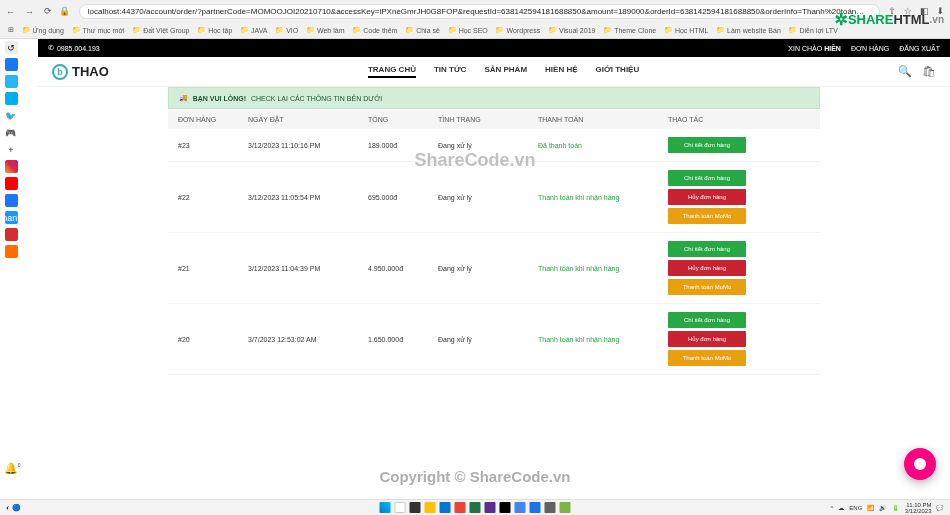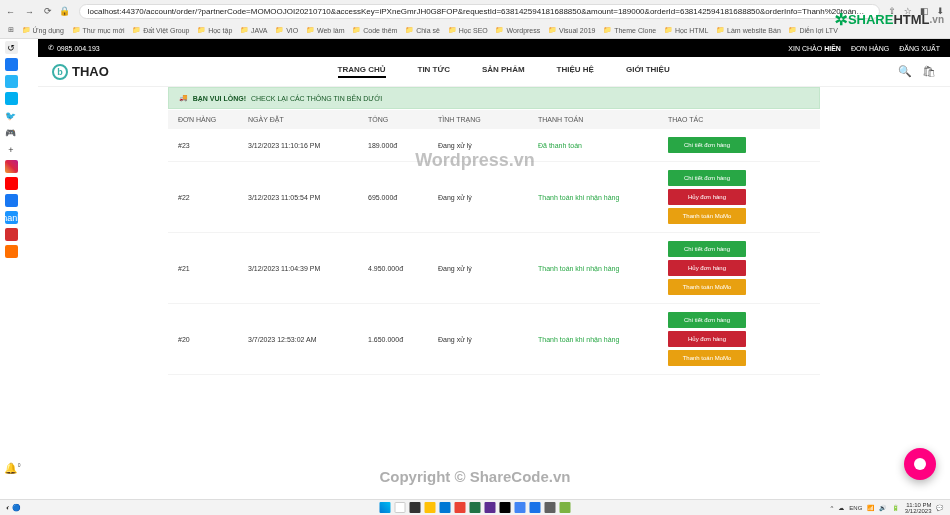--- a/index.html
+++ b/index.html
@@ -26,21 +26,21 @@
 .ai-restore { background: #eee; } .ai-fb { background: #1877f2; border-radius: 50%; } .ai-telegram { background: #29b6f6; border-radius: 50%; } .ai-skype { background: #00aff0; border-radius: 50%; } .ai-twitter { color: #1da1f2; } .ai-xbox { color: #107c10; } .ai-plus { color: #333; } .ai-ig { background: linear-gradient(45deg,#f09433,#e6683c,#dc2743,#cc2366,#bc1888); border-radius: 3px; } .ai-yt { background: #ff0000; border-radius: 2px; } .ai-fb2 { background: #1877f2; border-radius: 50%; } .ai-tiki { background: #1a94ff; color: #fff; font-size: 5px; } .ai-red { background: #d32f2f; } .ai-orange { background: #ff6f00; }
 
 
 .site-wrap { position: absolute; left: 38px; top: 39px; right: 0; bottom: 16px; overflow: hidden; }
 .topbar { background: #000; color: #fff; height: 18px; display: flex; align-items: center; justify-content: space-between; padding: 0 10px; font-size: 7px; }
 .topbar .phone { display: flex; align-items: center; gap: 3px; }
 .topbar .right-links { display: flex; gap: 10px; }
 .header { background: #fff; height: 30px; display: flex; align-items: center; justify-content: space-between; padding: 0 14px; border-bottom: 1px solid #f0f0f0; }
 .header .logo { font-size: 13px; font-weight: bold; color: #222; display: flex; align-items: center; gap: 4px; }
 .header .logo-icon { width: 16px; height: 16px; border: 2px solid #3ab0a8; border-radius: 50%; display: flex; align-items: center; justify-content: center; color: #3ab0a8; font-size: 9px; }
-.header .nav { display: flex; gap: 32px; font-size: 8px; font-weight: bold; color: #333; }
+.header .nav { display: flex; gap: 18px; font-size: 8px; font-weight: bold; color: #333; }
 .header .nav span { cursor: pointer; }
 .header .nav .active { border-bottom: 2px solid #000; padding-bottom: 2px; }
 .header .actions { display: flex; gap: 10px; font-size: 11px; color: #555; }
 .page-title { text-align: center; font-size: 11px; font-weight: bold; padding: 12px 0; color: #222; }
 
 .content { padding: 0 130px; }
 .notice { background: #d4edda; border: 1px solid #c3e6cb; padding: 6px 10px; font-size: 7px; color: #155724; display: flex; align-items: center; gap: 5px; }
 .notice .truck { color: #28a745; }
 
 .table-head { display: flex; background: #f5f5f5; padding: 6px 10px; font-size: 7px; color: #555; margin-top: 1px; }
@@ -103,21 +103,21 @@
   <span>📁 <span>Làm website Bán</span></span>
   <span>📁 <span>Diễn lợi LTV</span></span>
 </div>
 
 <div class="sharecode-logo">
   <span style="color:#00a651;font-size:16px;">✲</span>
   <span class="sc">SHARE</span>
     <span style="color:#333;">HTML</span>
     <span class="vn">.vn</span>
 </div>
-<div class="watermark-center">Wordpress.vn</div>
+<div class="watermark-center">ShareCode.vn</div>
 <div class="watermark-bottom">Copyright © ShareCode.vn</div>
 
 <div class="left-sidebar">
   <div class="app-icon ai-restore">↺</div>
   <div class="app-icon ai-fb"></div>
   <div class="app-icon ai-telegram"></div>
   <div class="app-icon ai-skype"></div>
   <div class="app-icon ai-twitter">🐦</div>
   <div class="app-icon ai-xbox">🎮</div>
   <div class="app-icon ai-plus">+</div>
@@ -145,21 +145,21 @@
 
   <div class="header">
     <div class="logo">
       <span class="logo-icon">b</span>
       <span>THAO</span>
     </div>
     <div class="nav">
       <span class="active">TRANG CHỦ</span>
       <span>TIN TỨC</span>
       <span>SẢN PHẨM</span>
-      <span>THIỆU HỆ</span>
+      <span>HIỀN HỆ</span>
       <span>GIỚI THIỆU</span>
     </div>
     <div class="actions">
       <span>🔍</span>
       <span>🛍</span>
     </div>
   </div>
 
 
   <div class="content">

